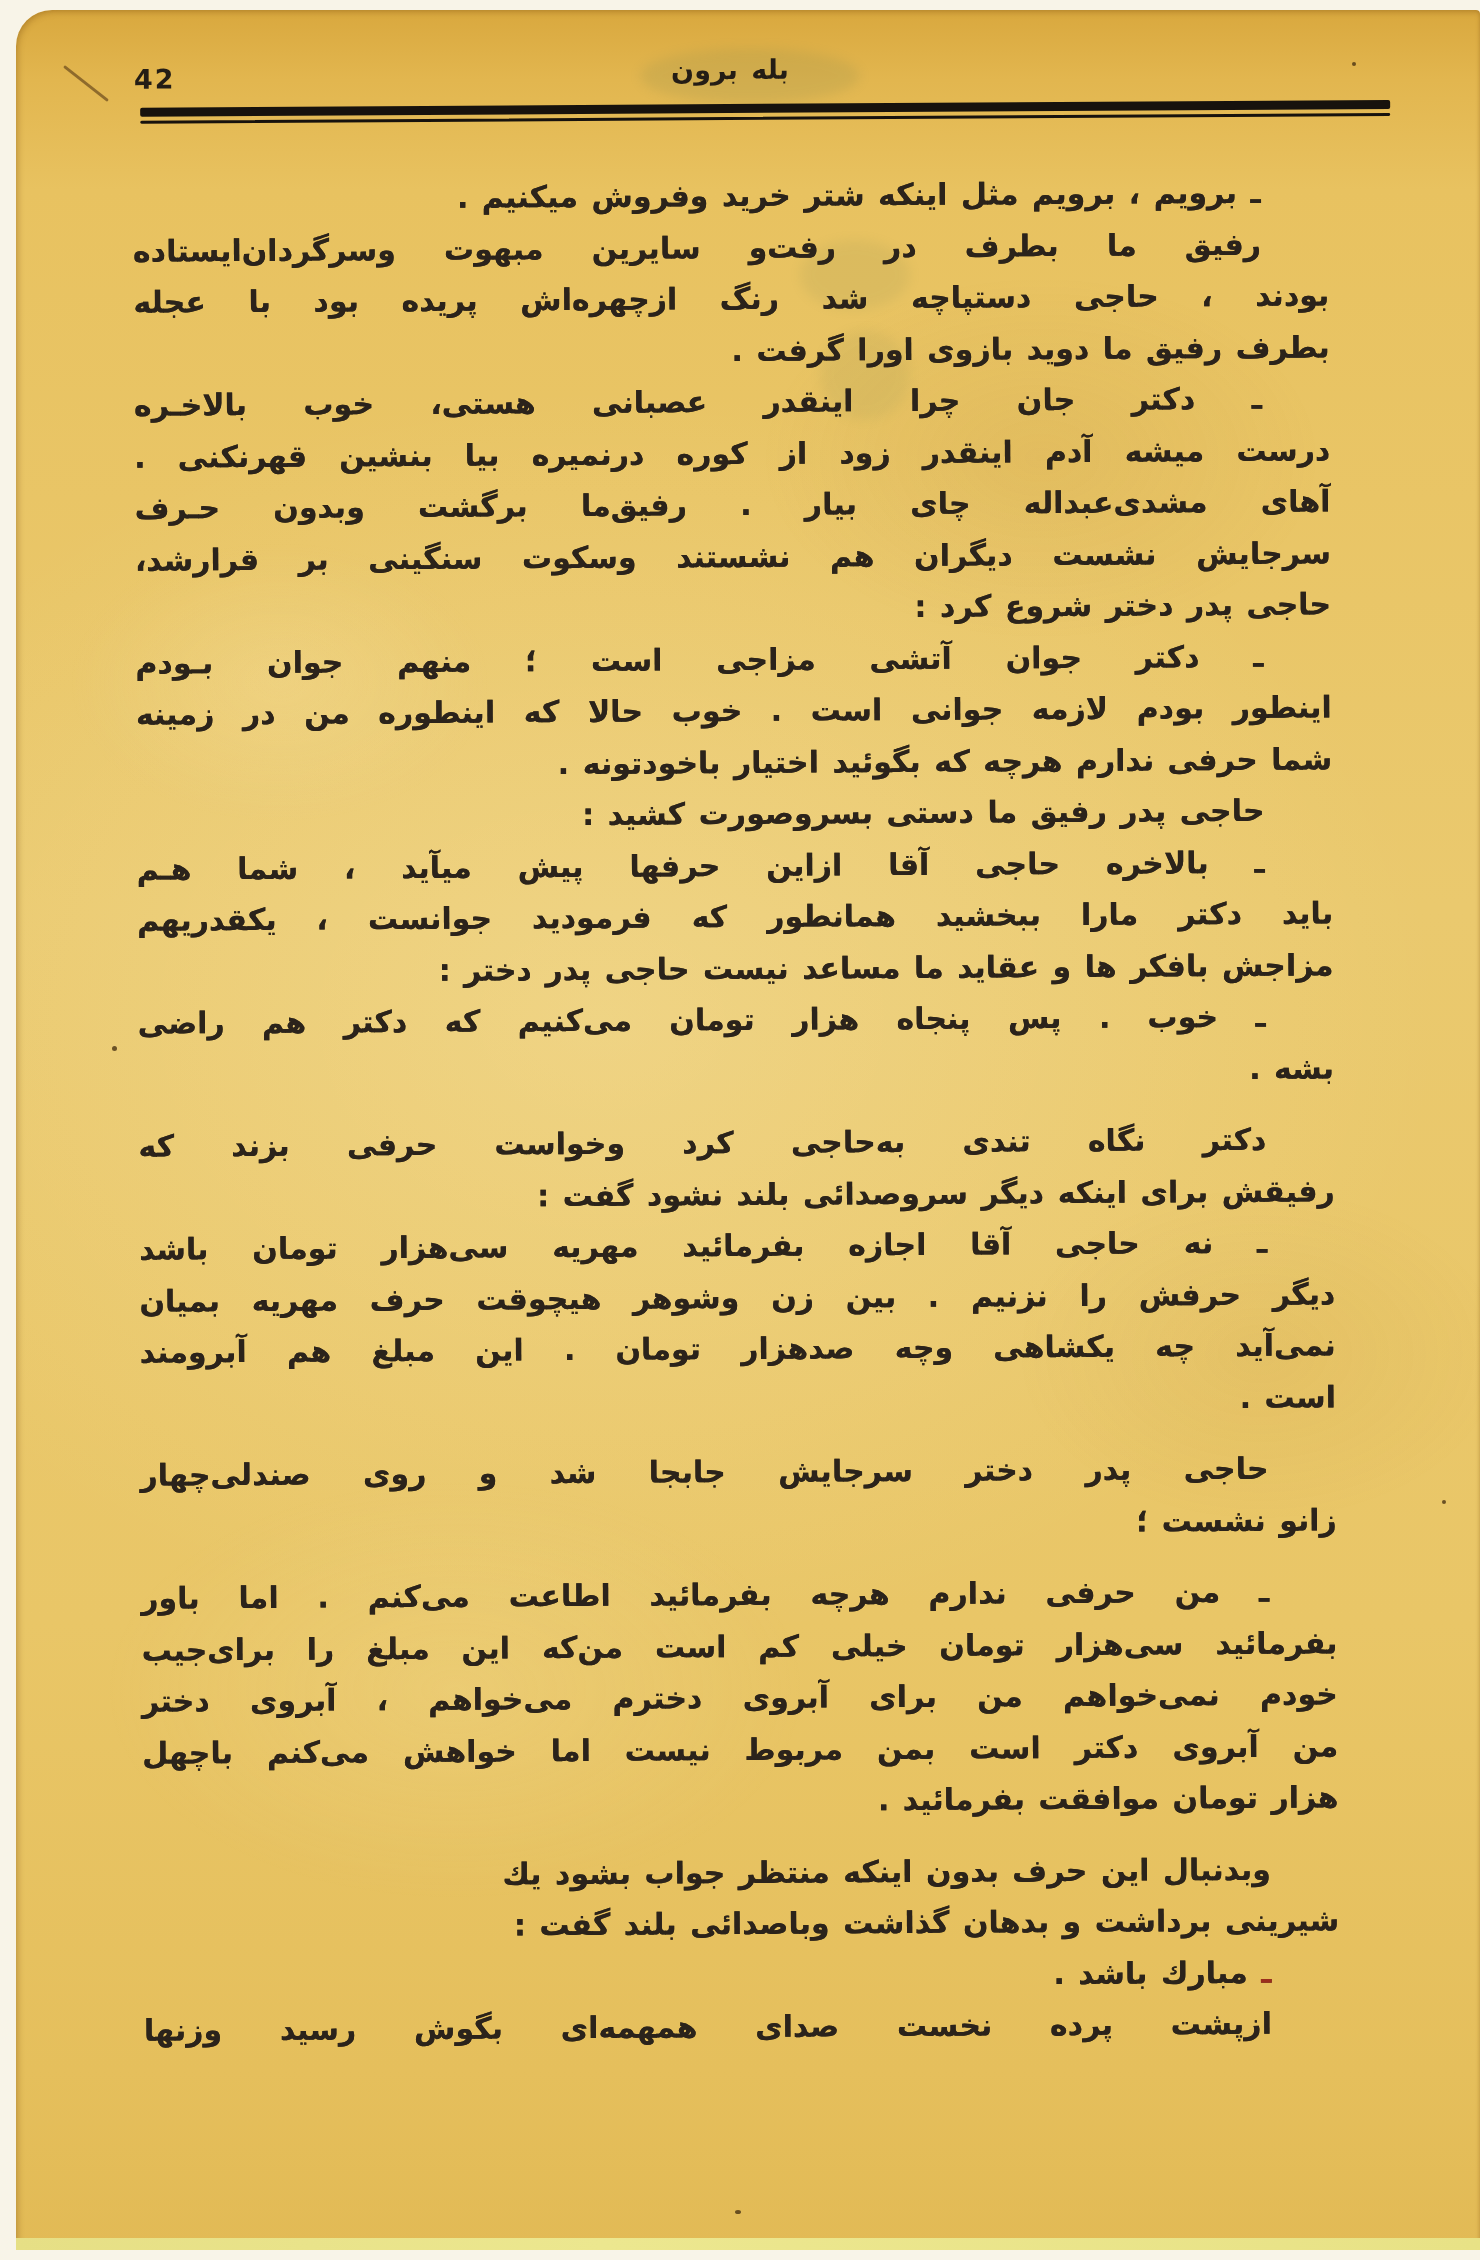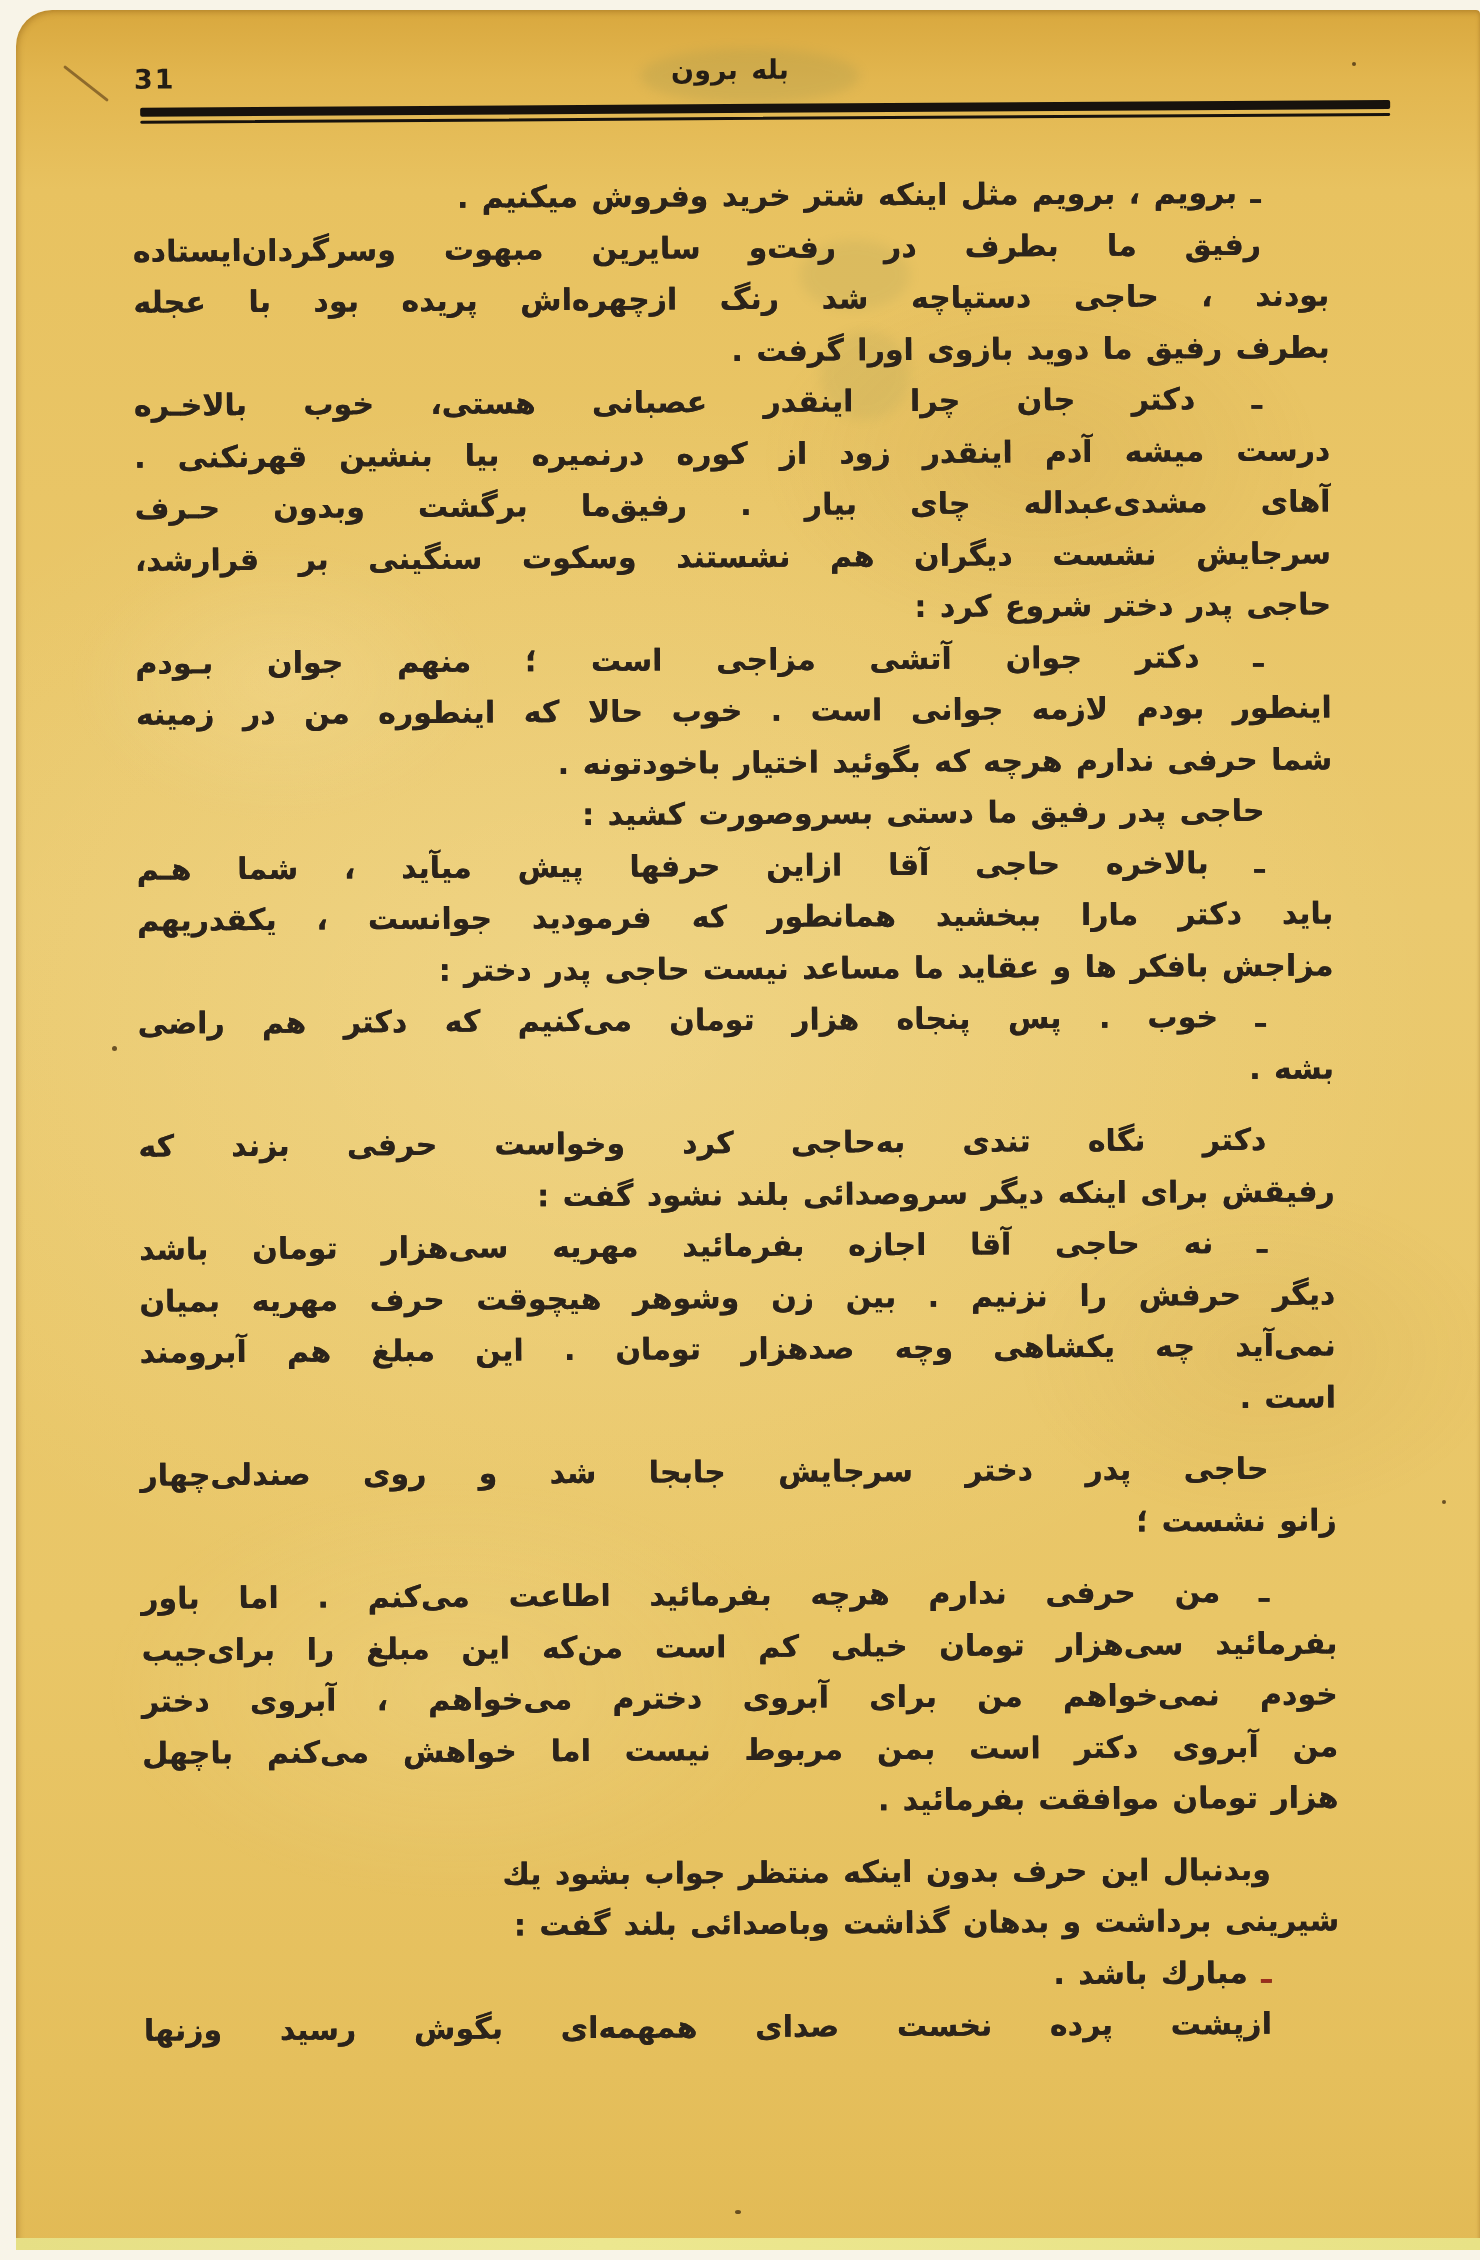--- a/index.html
+++ b/index.html
@@ -79,21 +79,21 @@
 <div class="smudge" style="left:640px;top:48px;width:220px;height:56px;background:#6d7c4c;opacity:.14;"></div>
 <div class="smudge" style="left:800px;top:240px;width:110px;height:70px;background:#6d7c4c;opacity:.10;"></div>
 <div class="smudge" style="left:820px;top:330px;width:90px;height:90px;background:#6d7c4c;opacity:.09;"></div>
 <div class="speck" style="left:112px;top:1046px;"></div>
 <div class="speck" style="left:1352px;top:62px;width:4px;height:4px;"></div>
 <div class="speck" style="left:735px;top:2210px;width:6px;height:4px;"></div>
 <div class="speck" style="left:1442px;top:1500px;width:4px;height:4px;"></div>
 
 <div class="content">
   <div class="header-row">
-    <div class="page-number">31</div>
+    <div class="page-number">42</div>
     <div class="header-title">بله برون</div>
   </div>
   <div class="header-rule">
     <div class="thick"></div>
     <div class="thin"></div>
   </div>
   <div class="body-text">
       <div class="para">
         <div class="line ind">ـ برویم ، برویم مثل اینکه شتر خرید وفروش میکنیم .</div>
       </div>

